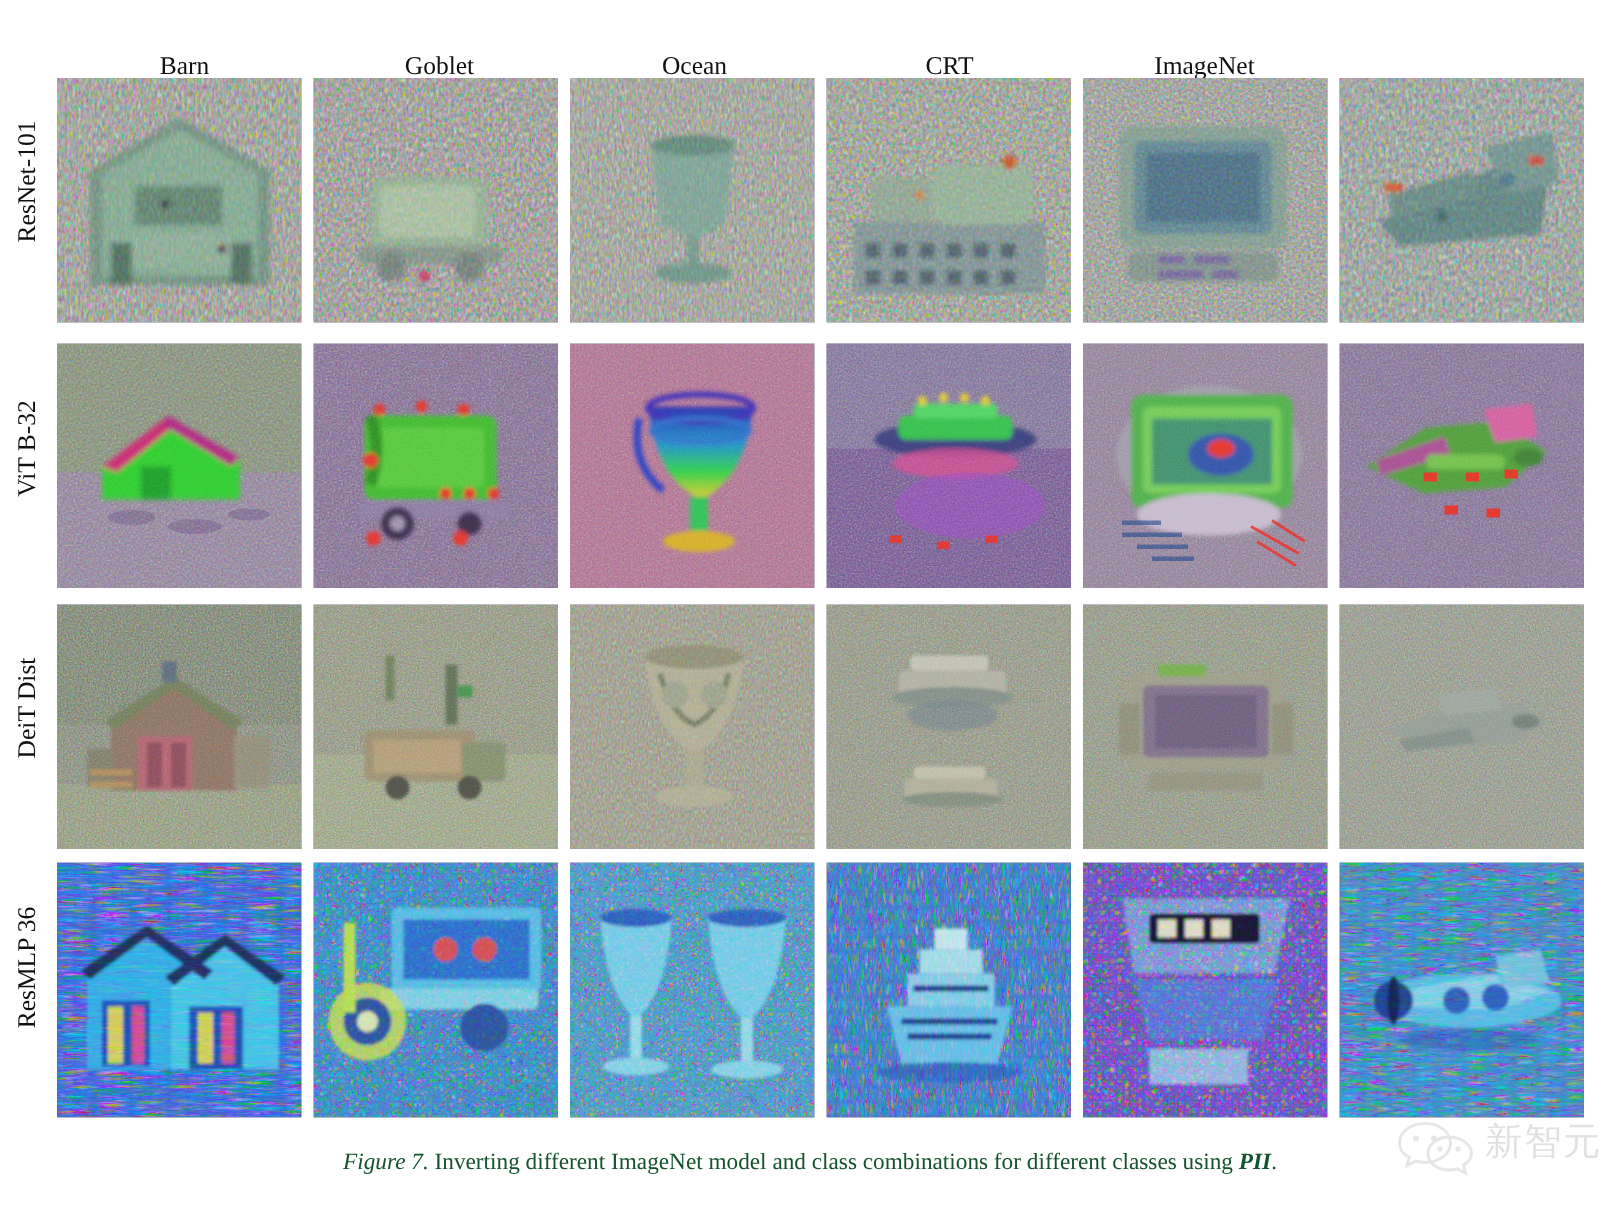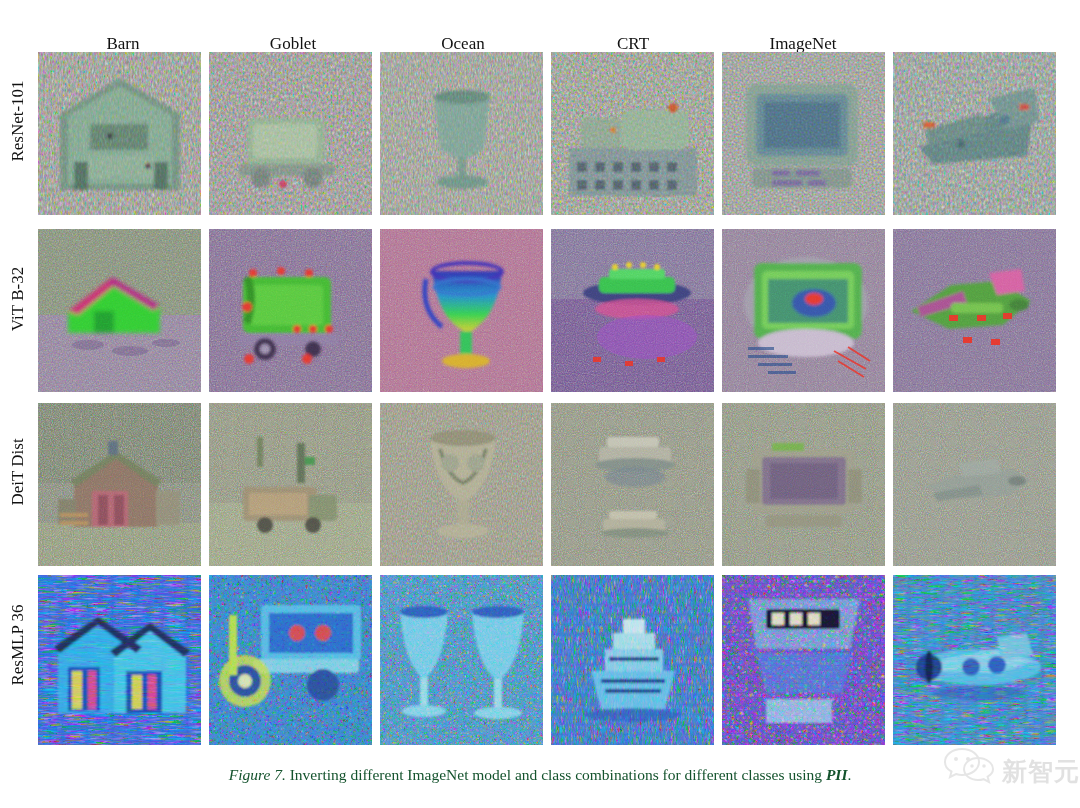--- a/index.html
+++ b/index.html
@@ -84,26 +84,25 @@
     width:1080px;
     text-align:center;
     font-size:15.5px;
     color:#14532d;
   }
   .caption .fignum{font-style:italic;}
   .caption .pii{font-style:italic;font-weight:bold;}
   
   .watermark{
     position:absolute;
-    right:0;top:744px;
+    right:12px;top:744px;
     display:flex;
-    align-items:flex-end;
+    align-items:flex-start;
     gap:6px;
     opacity:.55;
-    font-weight:bold;
   }
   .watermark .wm-text{
     font-family:"DejaVu Sans", sans-serif;
     font-size:25px;
     color:#c9c9c9;
     letter-spacing:1px;
   }
 </style>
 </head>
 <body>

